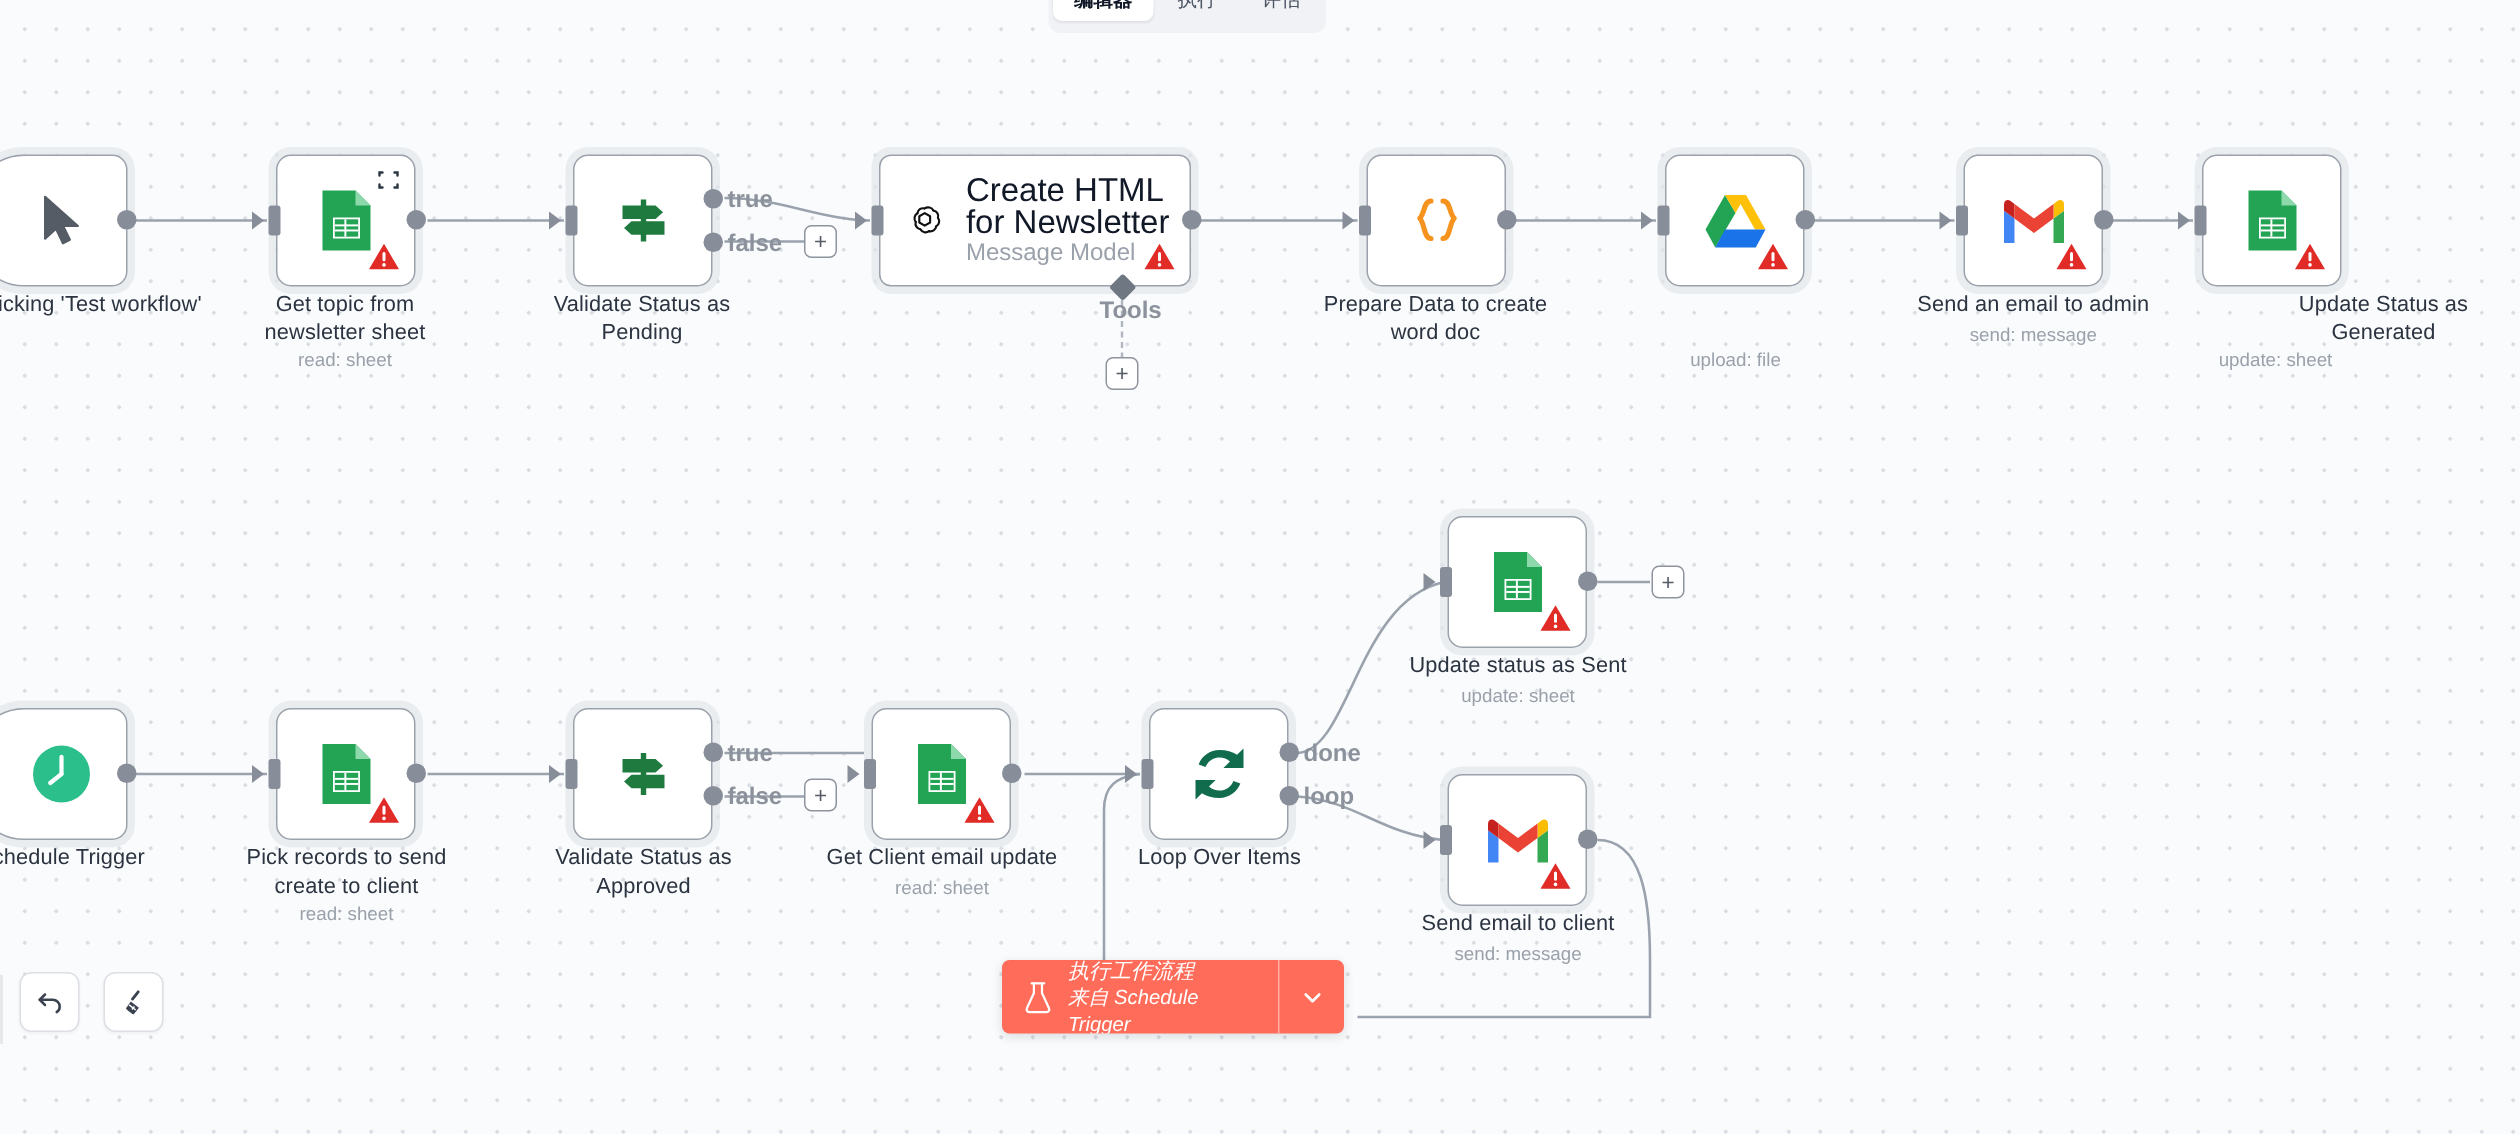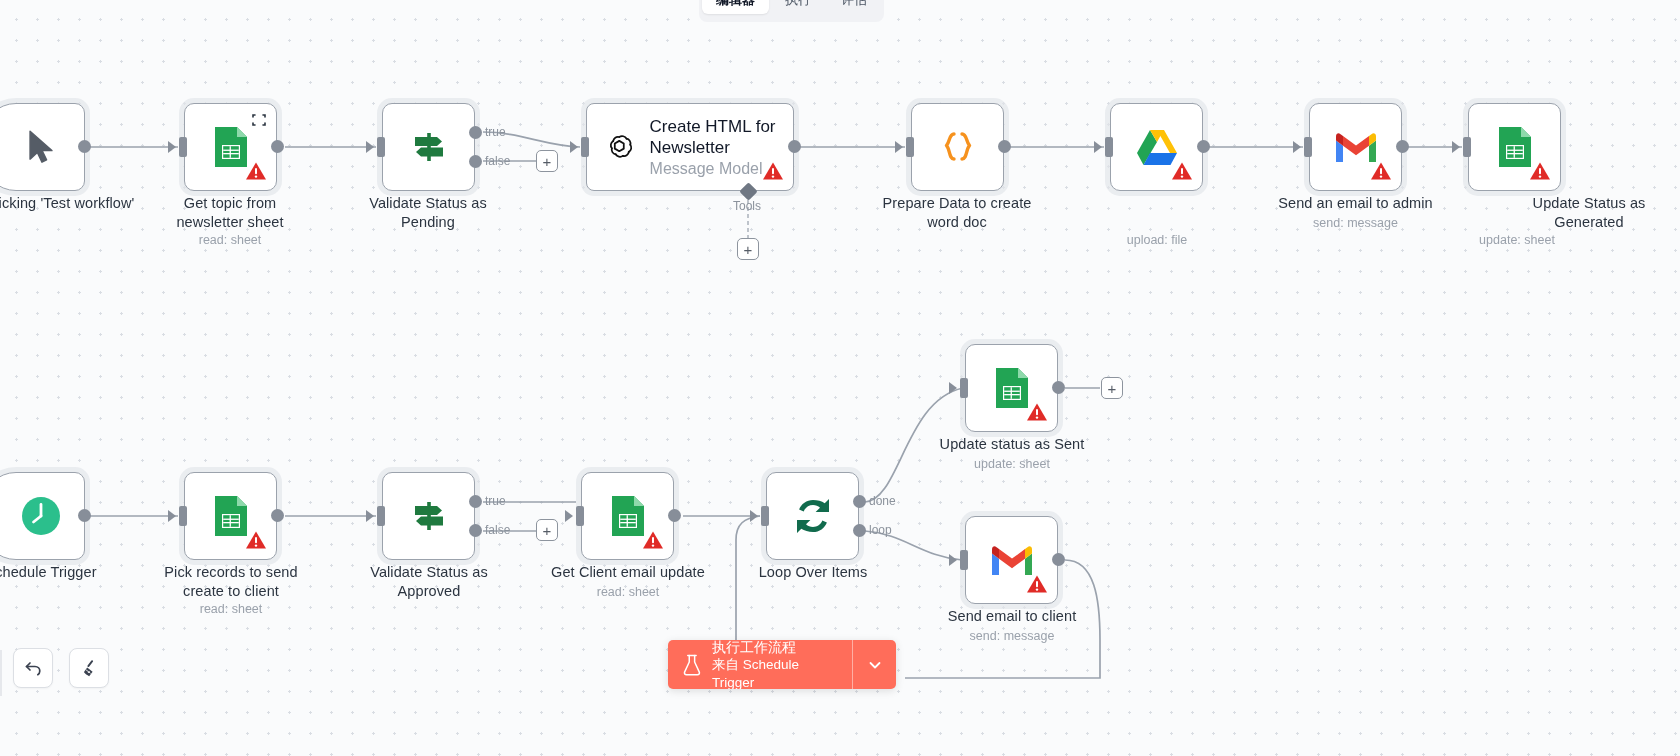--- a/index.html
+++ b/index.html
@@ -64,21 +64,21 @@
     color: #2b3440; letter-spacing: .1px;
   }
   .node-sub {
     position: absolute; z-index: 6;
     text-align: center;
     font-size: 12.5px; line-height: 16px;
     color: #9aa1ab;
   }
 
   
-  .wide-title { font-size: 17px; line-height: 21px; color: #111827; font-weight: 400; }
+  .wide-title { font-size: 22px; line-height: 21px; color: #111827; font-weight: 400; }
   .wide-sub   { font-size: 16px; color: #9aa1ab; margin-top: 2px; }
 
   
   .port-out {
     position: absolute; width: 13px; height: 13px;
     background: #878e99; border-radius: 50%; z-index: 7;
   }
   .port-in {
     position: absolute; width: 8px; height: 20px;
     background: #878e99; border-radius: 2px; z-index: 7;
@@ -88,21 +88,21 @@
     border-top: 6px solid transparent;
     border-bottom: 6px solid transparent;
     border-left: 8px solid #878e99;
   }
   .port-diamond {
     position: absolute; width: 13px; height: 13px; z-index: 7;
     background: #6f7783; transform: rotate(45deg); border-radius: 2px;
   }
   .port-label {
     position: absolute; z-index: 7;
-    font-size: 12px; color: #8b929c; white-space: nowrap;
+    font-size: 16px; color: #8b929c; white-space: nowrap; font-weight: bold;
   }
 
   
   .plus-btn {
     position: absolute; z-index: 7;
     width: 22px; height: 22px;
     border: 1.4px solid #8d949e; border-radius: 5px;
     background: #ffffff;
     display: flex; align-items: center; justify-content: center;
     color: #555c66; font-size: 15px; line-height: 1;
@@ -132,21 +132,21 @@
     position: absolute; z-index: 50;
     left: 668px; top: 640px;
     width: 228px; height: 49px;
     background: #ff6d5a;
     border-radius: 5px;
     display: flex; align-items: stretch;
     box-shadow: 0 2px 8px rgba(0,0,0,.12);
     overflow: hidden;
   }
   #toast .body {
-    flex: 1; display: flex; align-items: center; gap: 10px; padding: 0 8px 0 14px;
+    flex: 1; display: flex; align-items: center; gap: 10px; padding: 0 8px 0 14px; font-style: italic;
   }
   #toast .txt { color: #ffffff; }
   #toast .t1 { font-size: 14px; line-height: 18px; }
   #toast .t2 { font-size: 13.5px; line-height: 18px; }
   #toast .caret {
     width: 44px; display: flex; align-items: center; justify-content: center;
     border-left: 1px solid rgba(255,255,255,.45);
     cursor: pointer;
   }
 

